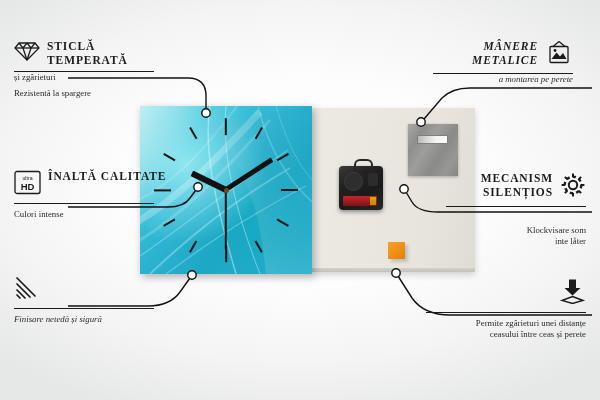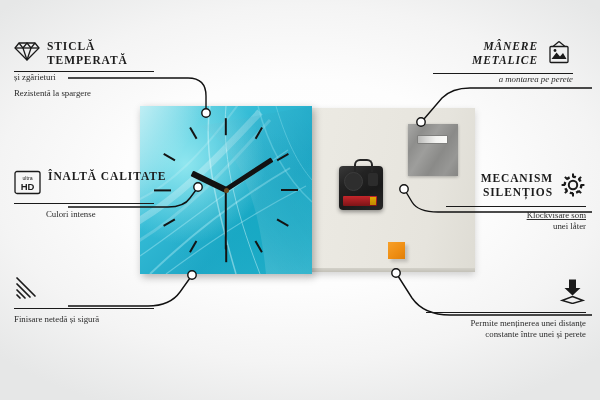--- a/index.html
+++ b/index.html
@@ -239,38 +239,38 @@
           <rect x="1" y="1.5" width="25" height="22" rx="2" fill="none" stroke="#1a1a1a" stroke-width="1.3"></rect>
           <text x="13.5" y="9.5" font-family="Liberation Sans, sans-serif" font-size="5.2" fill="#1a1a1a" text-anchor="middle">ultra</text>
           <text x="13.5" y="19.5" font-family="Liberation Sans, sans-serif" font-size="9.5" font-weight="bold" fill="#1a1a1a" text-anchor="middle">HD</text>
         </svg>
       </span>
       <div>
         <div class="co-title">ÎNALTĂ CALITATE</div>
       </div>
     </div>
     <div class="co-rule" style="width:140px;margin-top:4px;"></div>
-    <div class="co-sub" style="margin-top:5px;margin-left:32px;">Culori intense</div>
+    <div class="co-sub" style="margin-top:5px;">Culori intense</div>
   </div>
 
   <div class="callout left" style="left:14px;top:276px;width:140px;">
     <div class="head">
       <span class="ico">
         <svg width="26" height="24" viewBox="0 0 26 24">
           <g stroke="#1a1a1a" stroke-width="1.7" stroke-linecap="round">
             <path d="M3 2 L21 20"></path>
               <path d="M3 8 L16 21"></path>
             <path d="M3 14 L11 22"></path>
               <path d="M3 19 L6 22"></path>
           </g>
         </svg>
       </span>
     </div>
     <div class="co-rule" style="width:140px;margin-top:4px;"></div>
-    <div class="co-sub" style="margin-top:5px;">Finisare netedă și sigură</div>
+    <div class="co-sub" style="margin-top:5px;font-style:italic;">Finisare netedă și sigură</div>
   </div>
 
   <div class="callout right" style="left:433px;top:40px;width:140px;font-style:italic;">
     <div class="head">
       <div>
         <div class="co-title">MÂNERE</div>
         <div class="co-title">METALICE</div>
       </div>
       <span class="ico">
         <svg width="28" height="25" viewBox="0 0 28 25">
@@ -305,31 +305,31 @@
             <path d="M4.9 4.9 L7.3 7.3"></path>
               <path d="M18.7 18.7 L21.1 21.1"></path>
             <path d="M21.1 4.9 L18.7 7.3"></path>
               <path d="M7.3 18.7 L4.9 21.1"></path>
           </g>
           <circle cx="13" cy="13" r="8.3" fill="none" stroke="#1a1a1a" stroke-width="2.4" stroke-dasharray="3.4 3.0"></circle>
         </svg>
       </span>
     </div>
     <div class="co-rule" style="width:140px;margin-top:4px;margin-left:auto;"></div>
-    <div class="co-sub" style="margin-top:3px;text-decoration:underline;">Klockvisare som</div>
-    <div class="co-sub">unei låter</div>
+    <div class="co-sub" style="margin-top:18px;">Klockvisare som</div>
+    <div class="co-sub">inte låter</div>
   </div>
 
   <div class="callout right" style="left:426px;top:278px;width:160px;">
     <div class="head">
       <span class="ico">
         <svg width="27" height="26" viewBox="0 0 27 26">
           <path d="M10 1.5 L17 1.5 L17 10 L21.5 10 L13.5 17.5 L5.5 10 L10 10 Z" fill="#1a1a1a"></path>
           <path d="M13.5 18.5 L24 22.5 L13.5 25.5 L3 22.5 Z" fill="none" stroke="#1a1a1a" stroke-width="1.4"></path>
         </svg>
       </span>
     </div>
     <div class="co-rule" style="width:160px;margin-top:4px;margin-left:auto;"></div>
-    <div class="co-sub" style="margin-top:5px;">Permite menținerea unei distanțe</div>
-    <div class="co-sub">constante între unei și perete</div>
+    <div class="co-sub" style="margin-top:5px;">Permite zgârieturi unei distanțe</div>
+    <div class="co-sub">ceasului între ceas și perete</div>
   </div>
 
 </div>
 
 </body></html>

